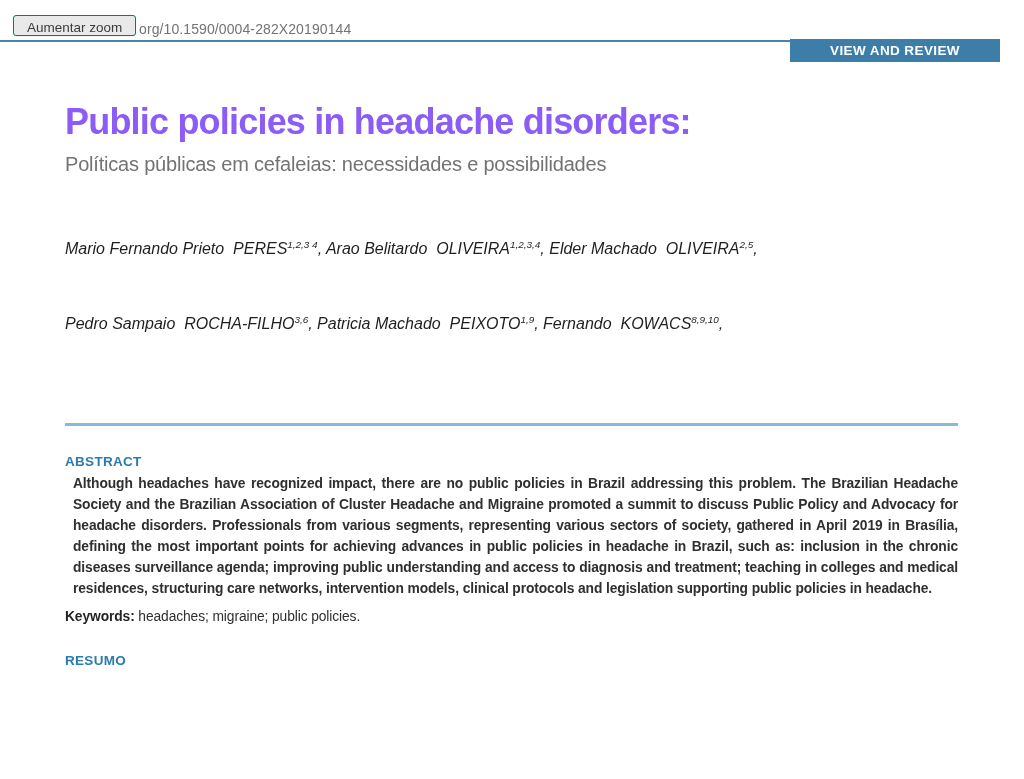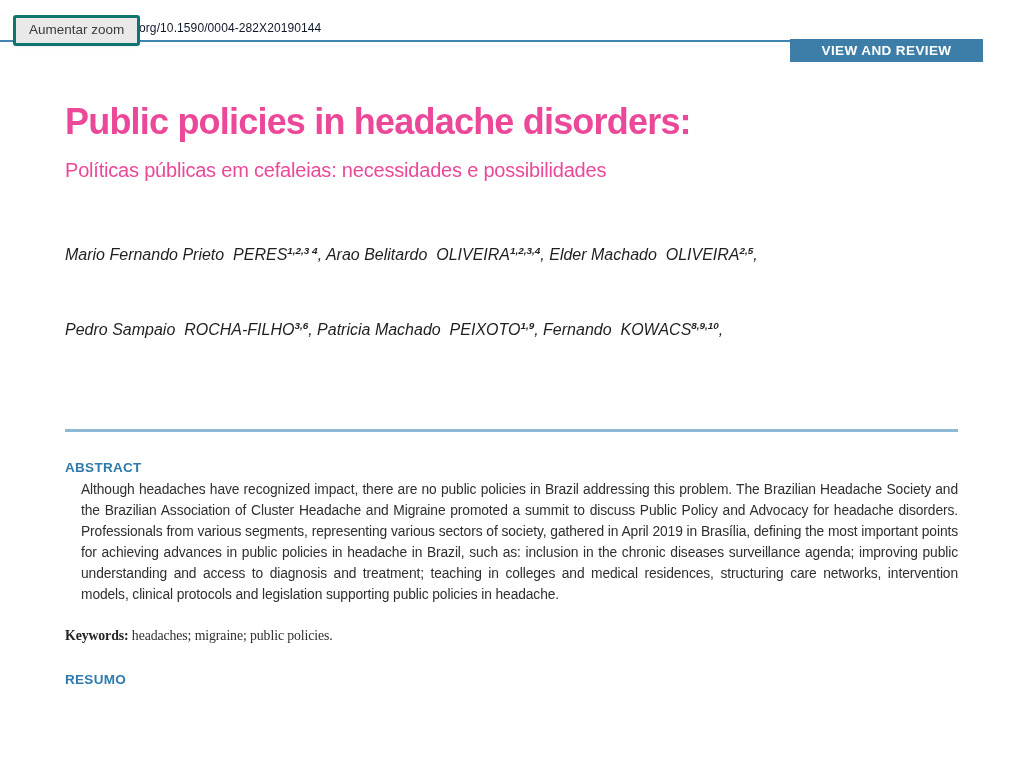--- a/index.html
+++ b/index.html
@@ -15,41 +15,41 @@
   
   .top-rule {
     position: absolute;
     left: 0; top: 40px;
     width: 975px; height: 2px;
     background: #4384b0;
   }
   .doi-link {
     position: absolute;
     left: 139px; top: 21px;
-    font-size: 12px;
-    color: #0f172a;
+    font-size: 14px;
+    color: #737373;
     letter-spacing: 0.1px;
     cursor: pointer;
   }
   .tooltip {
     position: absolute;
     left: 13px; top: 15px;
     background: #e9e9e9;
-    border: 3px solid #0f766e;
+    border: 1px solid #0f766e;
     border-radius: 3px;
-    padding: 4px 13px 6px 13px;
+    padding: 4px 13px 0 13px;
     font-size: 13.5px;
     color: #3b3b3b;
     box-shadow: 0 1px 2px rgba(0,0,0,0.08);
     z-index: 3;
   }
   .badge {
     position: absolute;
     left: 790px; top: 39px;
-    width: 193px; height: 23px;
+    width: 210px; height: 23px;
     background: #3d7ea9;
     color: #ffffff;
     font-weight: bold;
     font-size: 13.5px;
     letter-spacing: 0.4px;
     display: flex;
     align-items: center;
     justify-content: center;
     z-index: 2;
   }
@@ -59,72 +59,71 @@
     position: absolute;
     left: 65px; top: 0;
     width: 893px;
   }
   .title {
     margin-top: 99px;
     font-size: 36px;
     line-height: 46px;
     font-weight: bold;
     letter-spacing: -0.8px;
-    color: #ec4899;
+    color: #8b5cf6;
   }
   .subtitle {
-    margin-top: 13px;
+    margin-top: 7px;
     font-size: 20px;
     line-height: 24px;
     letter-spacing: -0.2px;
-    color: #ec4899;
+    color: #737373;
   }
   .authors {
     margin-top: 10px;
     font-style: italic;
     font-size: 16px;
     line-height: 25px;
     color: #1f1f1f;
     white-space: pre-wrap;
   }
   .authors sup {
     font-size: 62%;
     line-height: 0;
     font-style: italic;
-    font-weight: bold;
   }
   .rule {
     height: 3px;
     background: #8db8d6;
     border: none;
     margin: 0;
   }
   .rule-1 { margin-top: 37px; }
   .sec-heading {
     margin-top: 28px;
     font-size: 13.5px;
     font-weight: bold;
     letter-spacing: 0.3px;
     color: #2d7bad;
   }
   .body-text {
-    margin: 4px 0 0 16px;
+    margin: 4px 0 0 8px;
     font-size: 13.8px;
     line-height: 21px;
     text-align: justify;
     color: #2f2f2f;
     letter-spacing: -0.1px;
+    font-weight: bold;
   }
   .kw-line {
-    margin-top: 20px;
+    margin-top: 7px;
     font-size: 13.8px;
     line-height: 21px;
     color: #2f2f2f;
     letter-spacing: -0.1px;
-    font-family: Liberation Serif, serif;
   }
   .kw-label { font-weight: bold; color: #242424; }
   .resumo-heading { margin-top: 26px; }
 </style>
 </head>
 <body>
 
 <div class="page">
 
   <div class="top-rule"></div>

